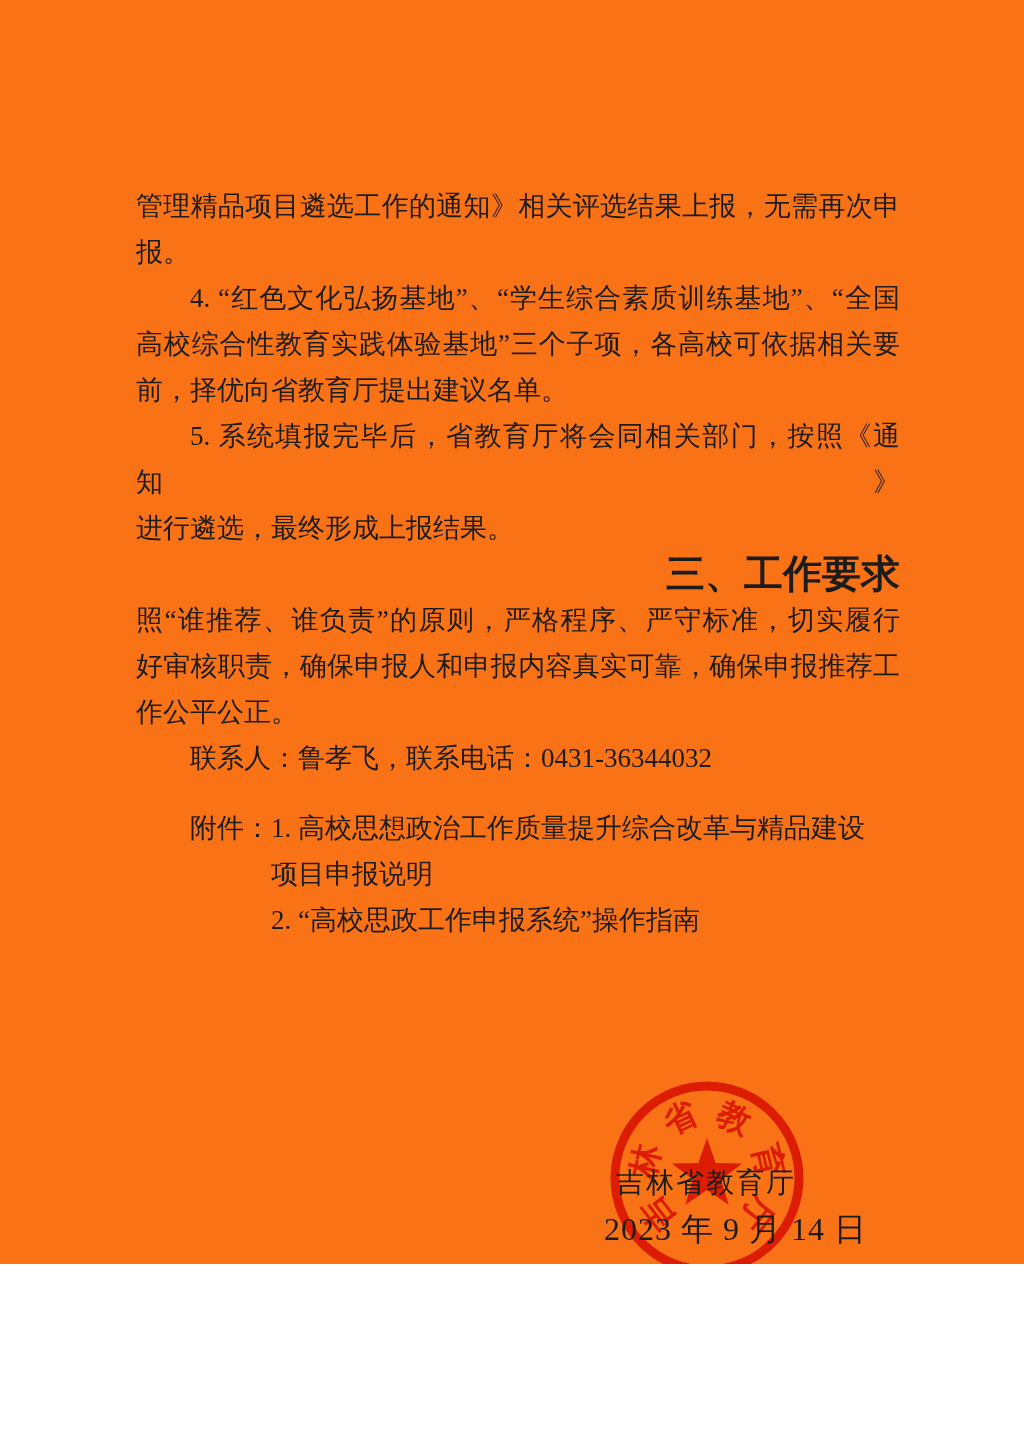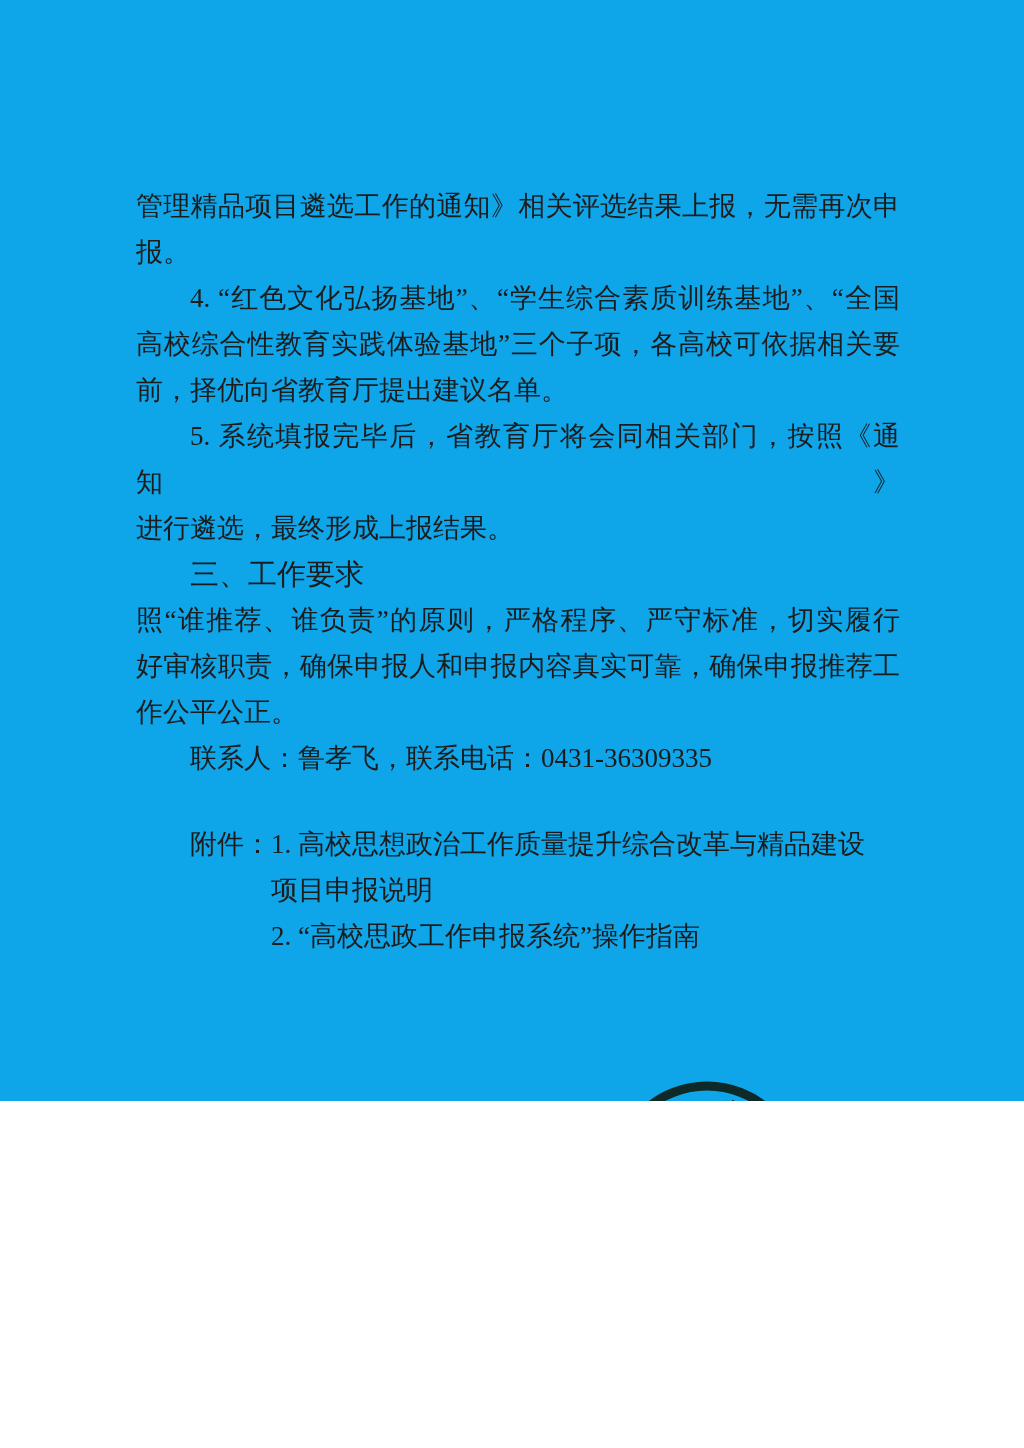--- a/index.html
+++ b/index.html
@@ -1,43 +1,44 @@
 <!DOCTYPE html>
 <html style="--seal: #e0301a;"><head>
 <meta charset="utf-8">
 <style>
   :root { --seal: #e0301a; --ink: #1c1c1c; }
   * { margin: 0; padding: 0; box-sizing: border-box; }
   html, body { background: #ffffff; }
   .page {
     position: relative;
     width: 1024px;
-    height: 1101px;
-    background: #0ea5e9;
+    height: 1264px;
+    background: #f97316;
     overflow: hidden;
     font-family: "Liberation Serif", "DejaVu Serif", serif;
     color: var(--ink);
   }
   .doc-body {
     position: absolute;
     left: 136px;
     top: 183px;
     width: 764px;
     font-size: 27px;
     line-height: 46px;
   }
   .line { text-align: left; }
   .line.j { text-align: justify; text-align-last: justify; }
   .line.ind { text-indent: 54px; }
   .line.hang { margin-left: 135px; }
-  .line.gap { margin-top: 40px; }
+  .line.gap { margin-top: 24px; }
   .line.heading {
     font-family: "Liberation Sans", "DejaVu Sans", sans-serif;
-    font-weight: normal;
-    font-size: 29px;
+    font-weight: bold;
+    font-size: 39px;
+    text-align: right;
   }
   .sig-org {
     position: absolute;
     left: 616px;
     top: 1166px;
     font-size: 28px;
     letter-spacing: 2px;
     line-height: 34px;
   }
   .sig-date {
@@ -85,21 +86,21 @@
       <div class="line">报。</div>
       <div class="line j ind">4. “红色文化弘扬基地”、“学生综合素质训练基地”、“全国</div>
       <div class="line j">高校综合性教育实践体验基地”三个子项，各高校可依据相关要</div>
       <div class="line">前，择优向省教育厅提出建议名单。</div>
       <div class="line j ind">5. 系统填报完毕后，省教育厅将会同相关部门，按照《通知》</div>
       <div class="line">进行遴选，最终形成上报结果。</div>
       <div class="line ind heading">三、工作要求</div>
       <div class="line j">照“谁推荐、谁负责”的原则，严格程序、严守标准，切实履行</div>
       <div class="line j">好审核职责，确保申报人和申报内容真实可靠，确保申报推荐工</div>
       <div class="line">作公平公正。</div>
-      <div class="line ind">联系人：鲁孝飞，联系电话：0431-36309335</div>
+      <div class="line ind">联系人：鲁孝飞，联系电话：0431-36344032</div>
       <div class="line ind gap">附件：1. 高校思想政治工作质量提升综合改革与精品建设</div>
       <div class="line hang">项目申报说明</div>
       <div class="line hang">2. “高校思政工作申报系统”操作指南</div>
     </div>
 
   <svg class="seal" viewBox="-102 -102 204 204" aria-hidden="true">
     <circle cx="0" cy="3" r="92"></circle>
     <polygon points="0,-37 8.7,-12 35.2,-11.4 14.1,4.6 21.8,30 0,15 -21.8,30 -14.1,4.6 -35.2,-11.4 -8.7,-12"></polygon>
     <g id="seal-arc">
         <text transform="rotate(-128)" x="0" y="-52" text-anchor="middle">吉</text>

